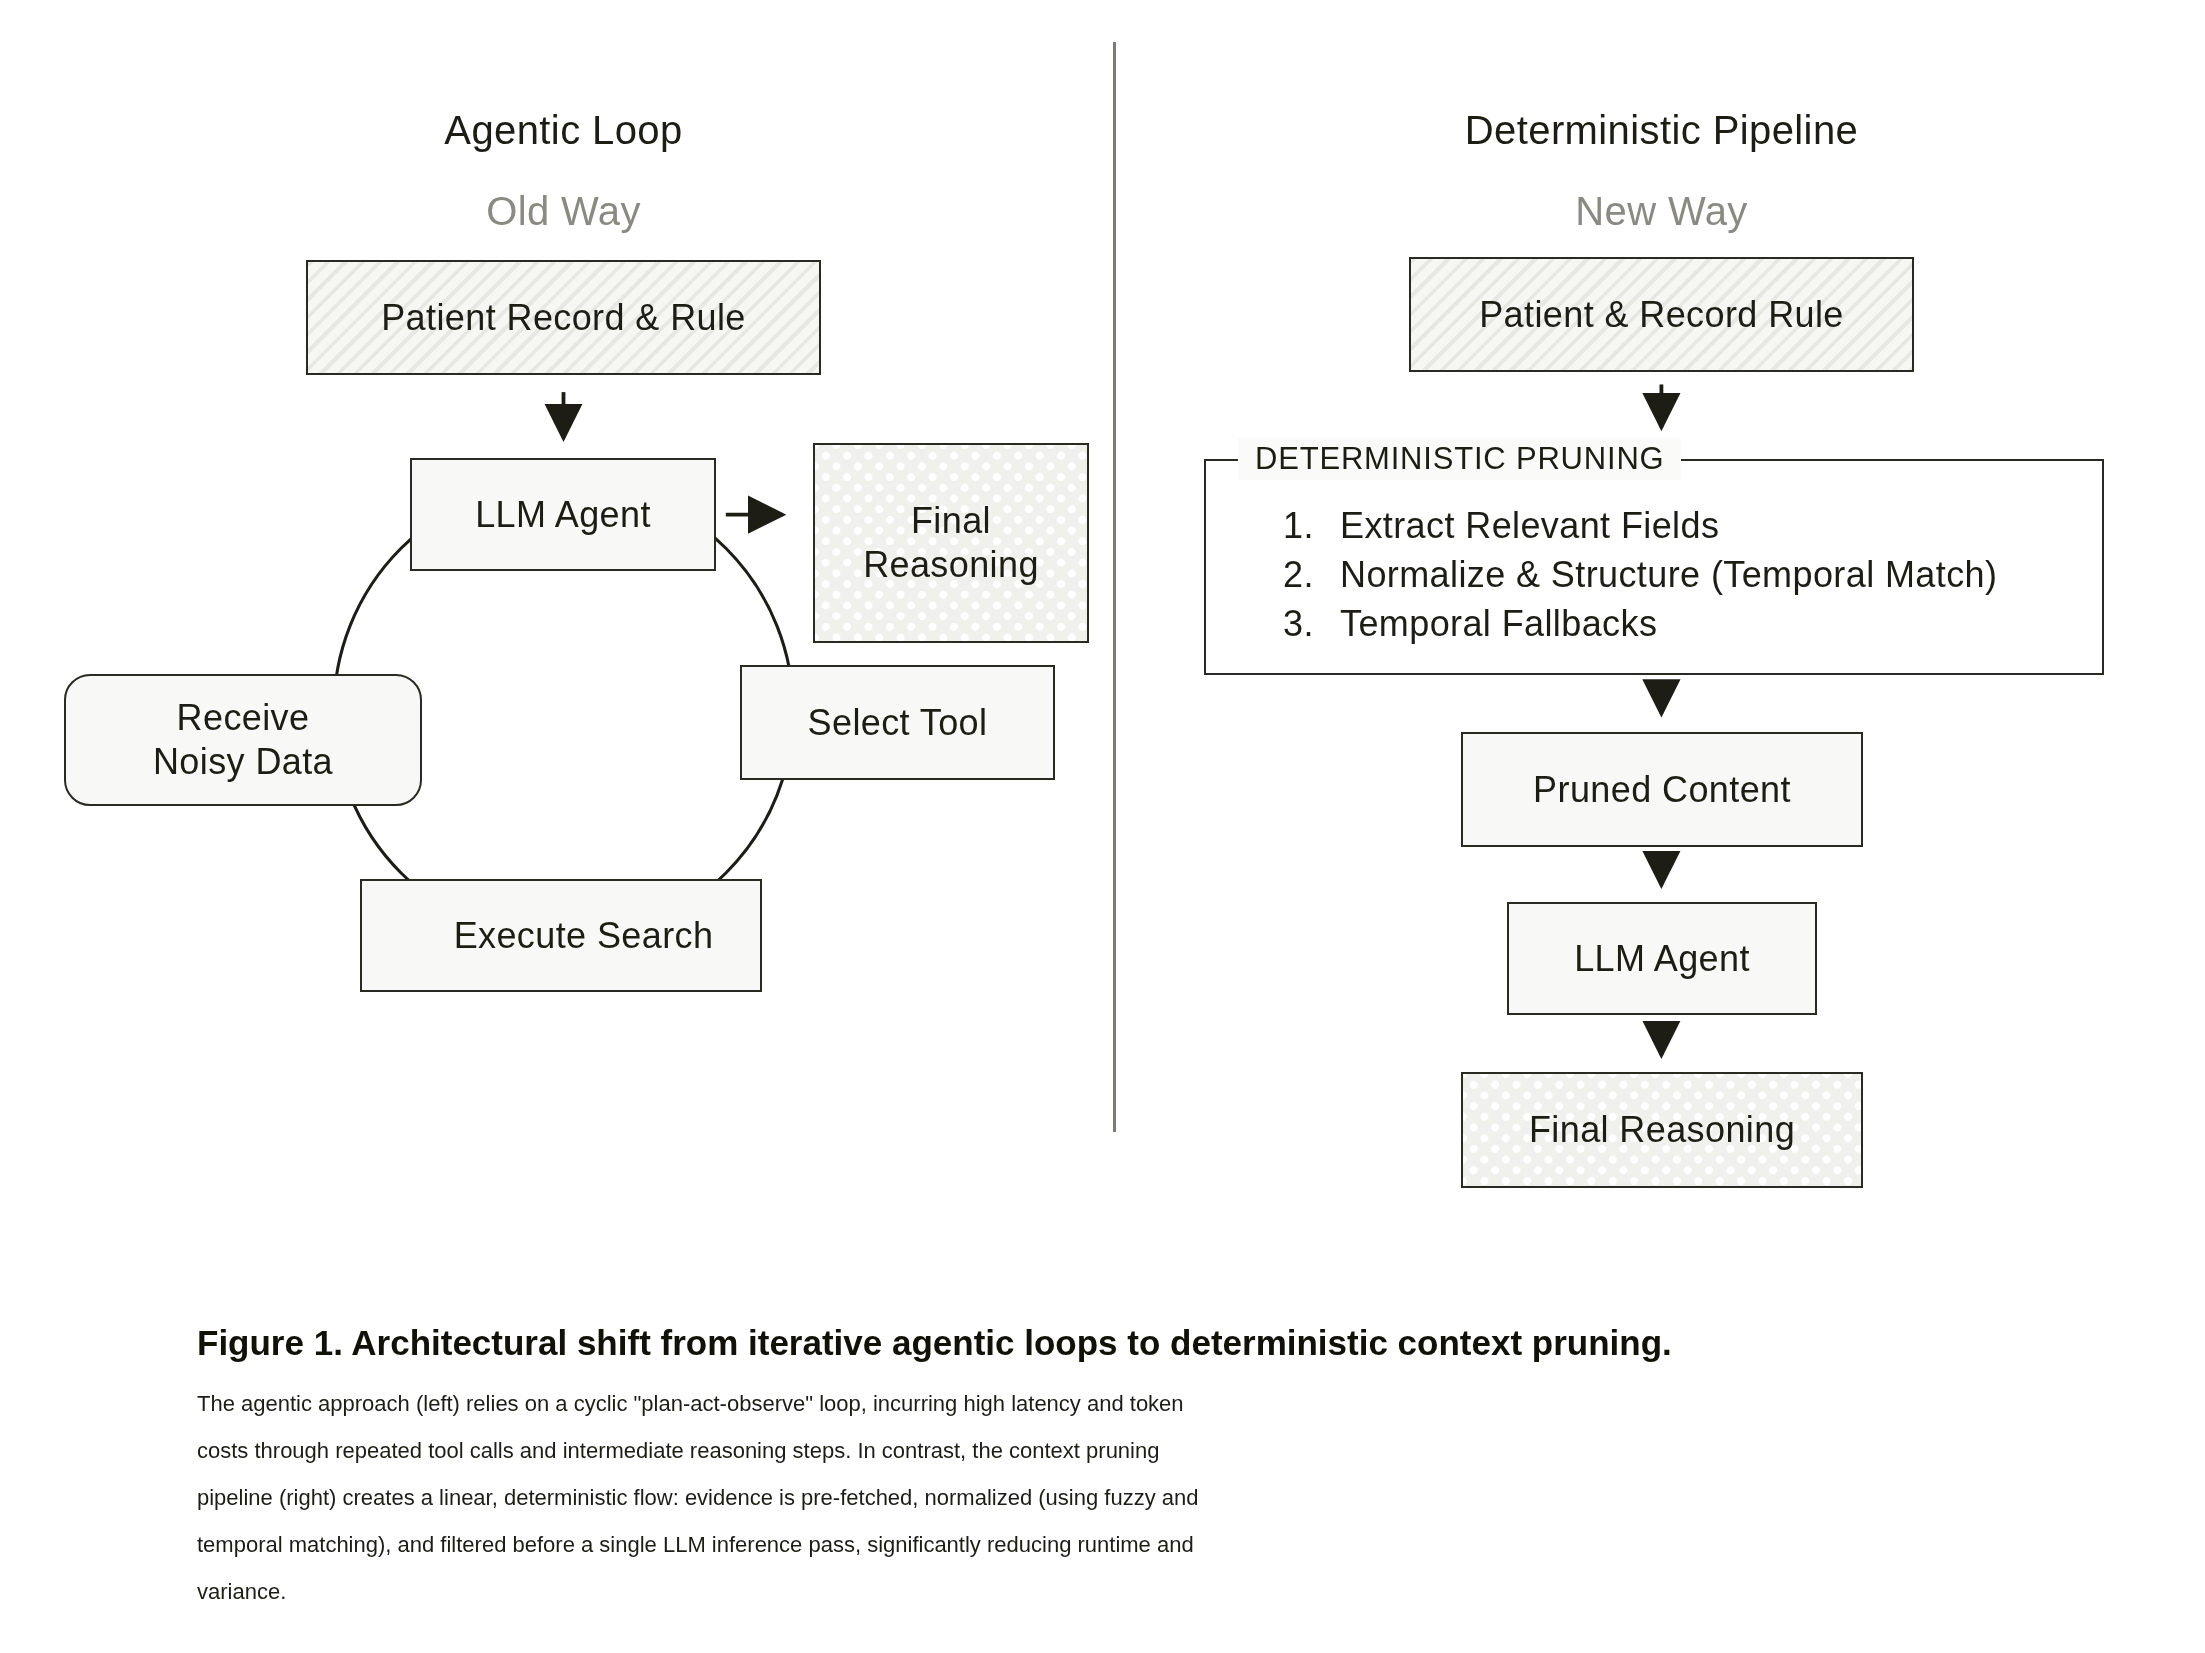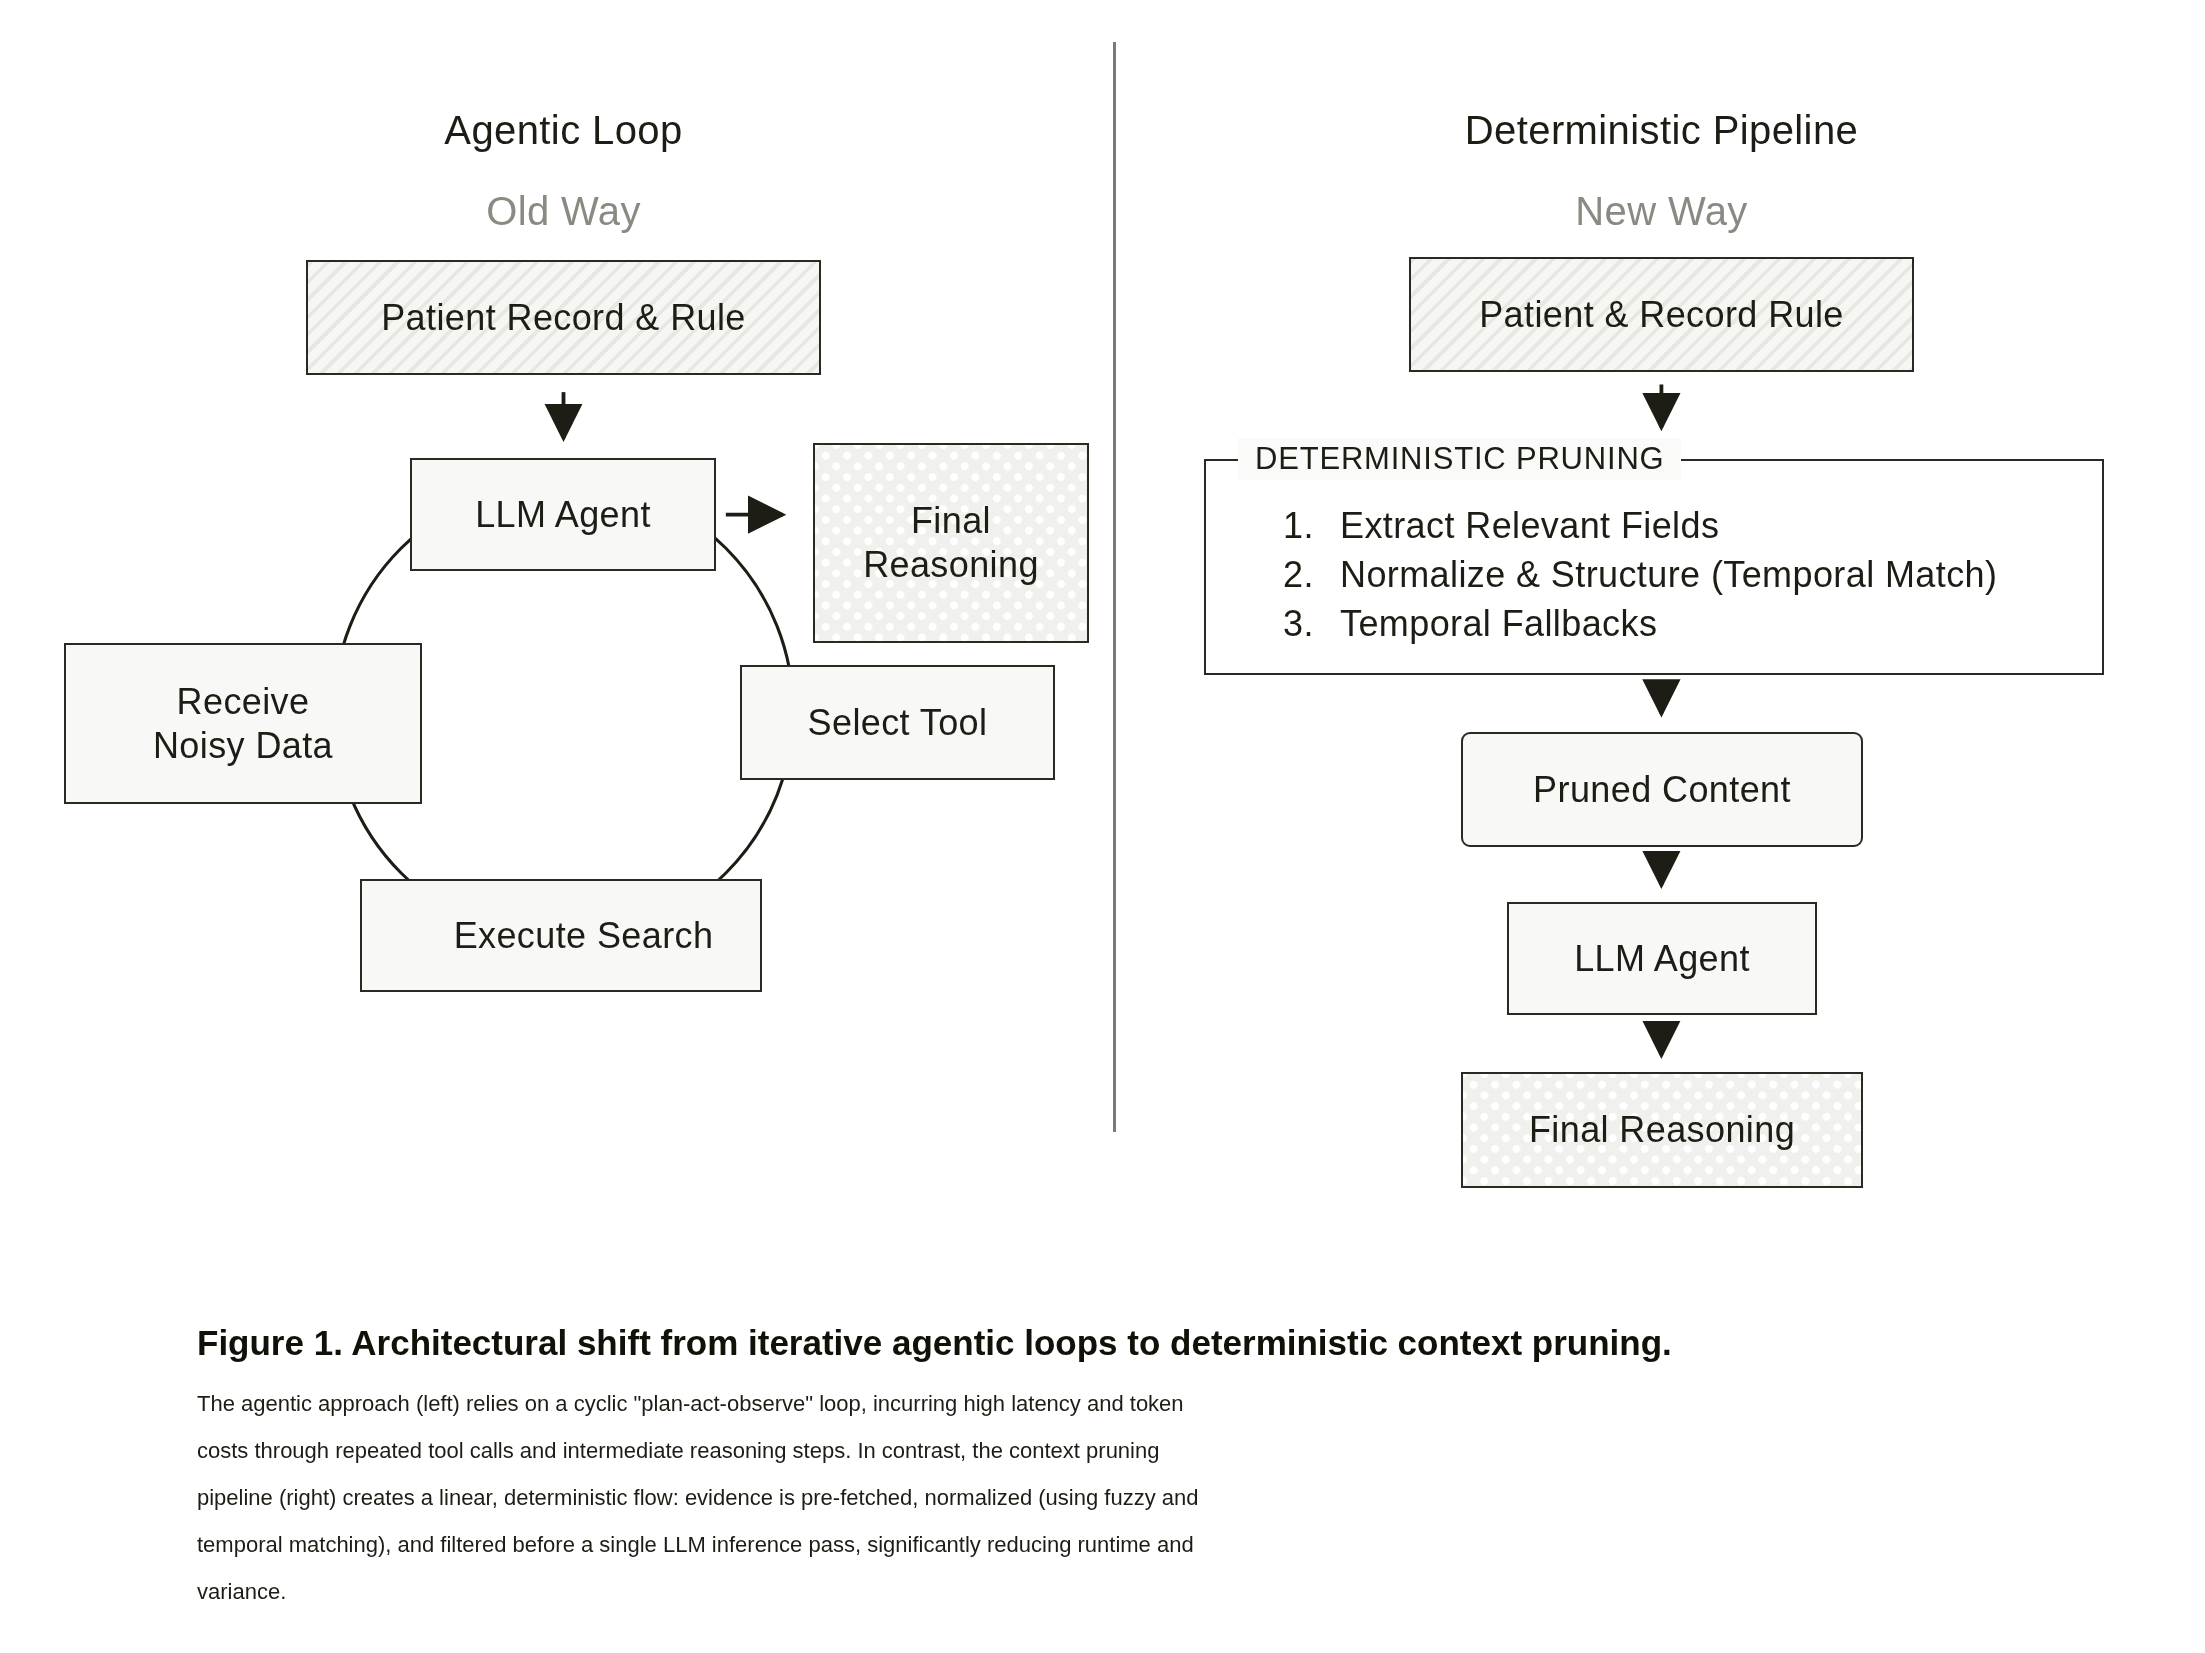--- a/index.html
+++ b/index.html
@@ -72,21 +72,21 @@
 
   <div class="node" style="left:410px;top:458px;width:306px;height:113px;">
     <span>LLM Agent</span>
   </div>
 
   <div class="node dotted" style="left:813px;top:443px;width:276px;height:200px;">
     <span>Final</span>
     <span>Reasoning</span>
   </div>
 
-  <div class="node" style="left:64px;top:643px;width:358px;height:161px;">
+  <div class="node" style="left:64px;top:674px;width:358px;height:132px;border-radius:26px;">
     <span>Receive</span>
     <span>Noisy Data</span>
   </div>
 
   <div class="node" style="left:740px;top:665px;width:315px;height:115px;">
     <span>Select Tool</span>
   </div>
 
   <div class="node" style="left:360px;top:879px;width:402px;height:113px;padding-left:45px;">
     <span>Execute Search</span>
@@ -110,21 +110,21 @@
         <span class="num">2.</span>
         <span>Normalize &amp; Structure (Temporal Match)</span>
       </div>
       <div class="step">
         <span class="num">3.</span>
         <span>Temporal Fallbacks</span>
       </div>
     </div>
   </div>
 
-  <div class="node" style="left:1461px;top:732px;width:402px;height:115px;border-radius:9px;">
+  <div class="node" style="left:1461px;top:732px;width:402px;height:115px;">
     <span>Pruned Content</span>
   </div>
 
   <div class="node" style="left:1507px;top:902px;width:310px;height:113px;">
     <span>LLM Agent</span>
   </div>
 
   <div class="node dotted" style="left:1461px;top:1072px;width:402px;height:116px;">
     <span>Final Reasoning</span>
   </div>

